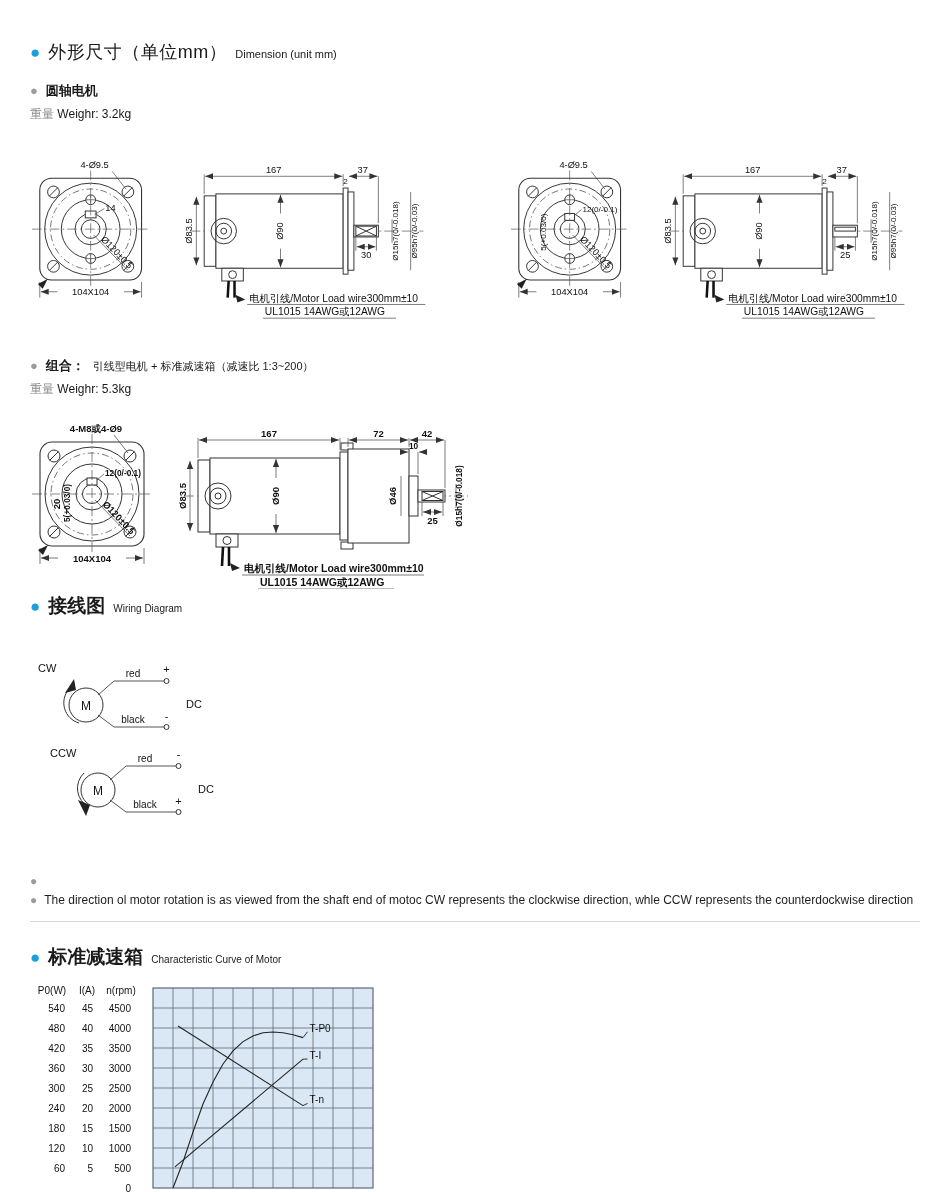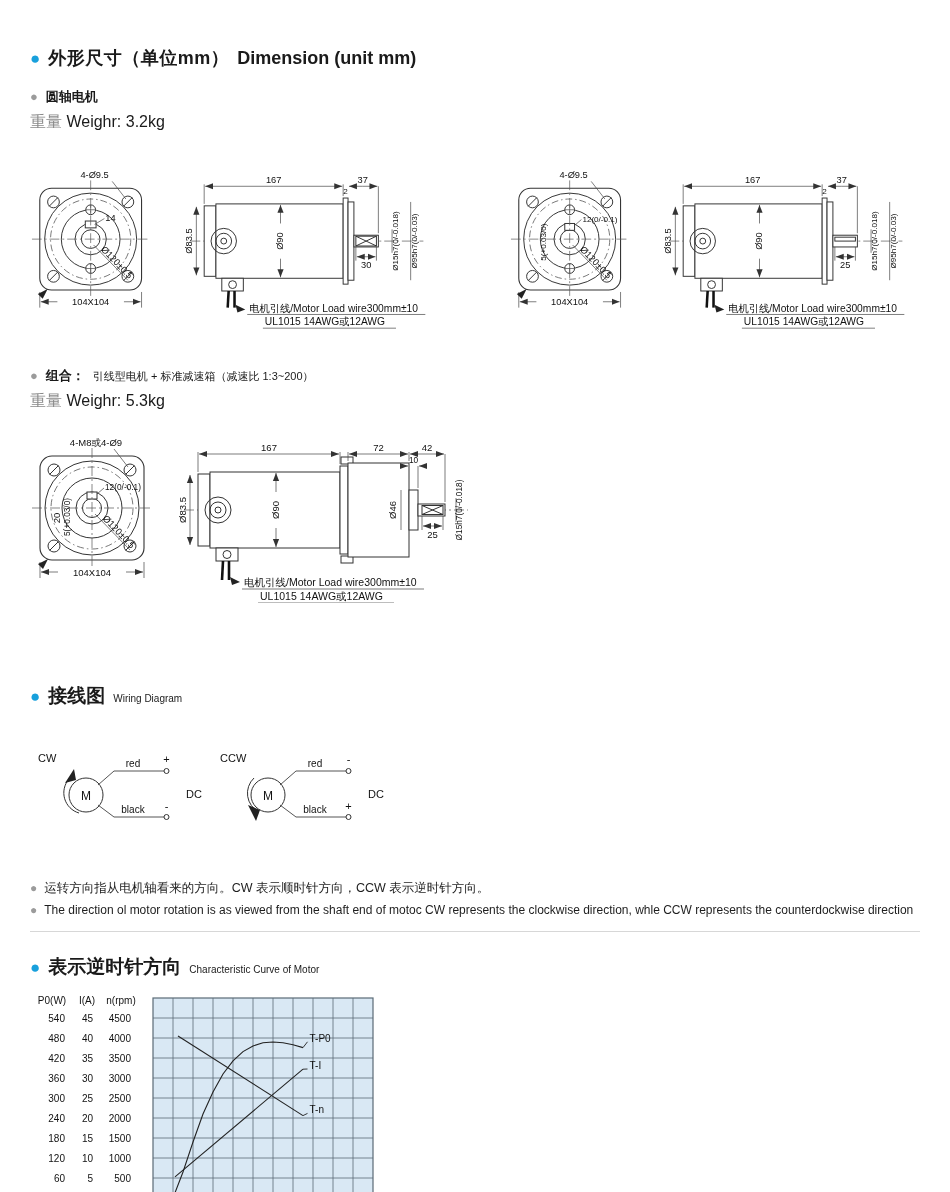--- a/index.html
+++ b/index.html
@@ -1,27 +1,27 @@
 <!DOCTYPE html>
 <html><head>
 <meta charset="utf-8">
 <style>
   html,body{margin:0;padding:0;background:#fff;}
   body{font-family:"Liberation Sans","DejaVu Sans",sans-serif;color:#1a1a1a;}
   .page{width:950px;height:1192px;box-sizing:border-box;padding:20px 30px 0 30px;overflow:hidden;background:#fff;}
   .hrow{display:flex;align-items:baseline;gap:8px;}
   .bullet-blue{color:#18a0dc;font-size:17px;line-height:1;}
   .bullet-gray{color:#9b9b9b;font-size:13px;line-height:1;}
-  .h1-cn{font-size:18px;font-weight:bold;letter-spacing:0.5px;}
-  .h1-en{font-size:18px;font-weight:bold;margin-top:28px;}
+  .h1-cn{font-size:18px;font-weight:normal;letter-spacing:0.5px;}
+  .h1-en{font-size:11px;font-weight:normal;margin-top:28px;}
   .h2-cn{font-size:19px;font-weight:bold;}
   .h2-en{font-size:10px;font-weight:normal;}
   .sub-cn{font-size:13px;font-weight:bold;}
   .sub-rest{font-size:11px;font-weight:normal;}
-  .weight{font-size:16px;margin-top:6px;}
+  .weight{font-size:12px;margin-top:6px;}
   .weight .wlabel{color:#8a8a8a;}
   .sec1{margin-bottom:18px;}
   .subhead{margin-bottom:4px;}
   .drawrow{display:flex;margin-top:26px;margin-bottom:22px;justify-content:flex-end;}
   .drawrow svg + svg{margin-left:68px;}
   .note{font-size:12.5px;display:flex;gap:7px;align-items:baseline;margin-top:6px;color:#1d1d1d;}
   .note .bullet-gray{font-size:12px;}
   .note-en{font-size:12px;padding-bottom:14px;border-bottom:1px solid #d7d7d7;}
   svg text{font-family:"Liberation Sans","DejaVu Sans",sans-serif;fill:#111;}
   text.dim{font-size:9.5px;}
@@ -251,21 +251,21 @@
     <span class="bullet-gray">●</span>
     <span class="sub-cn">组合：</span>
     <span class="sub-rest">引线型电机 + 标准减速箱（减速比 1:3~200）</span>
   </div>
   <div class="weight">
     <span class="wlabel">重量</span>
     <span>Weighr: 5.3kg</span>
   </div>
 
   
-  <div style="margin-top:16px;margin-bottom:76px;">
+  <div style="margin-top:16px;font-weight:bold;">
     <svg width="450" height="175" viewBox="0 0 450 175">
       <g transform="translate(10,28)">
         <rect class="o" x="0" y="0" width="104" height="104" rx="12"></rect>
         <circle class="s" cx="52" cy="52" r="47"></circle>
         <circle class="s" cx="52" cy="52" r="30"></circle>
         <circle class="dash2" cx="52" cy="52" r="41"></circle>
         <circle class="sf" cx="14" cy="14" r="6"></circle>
           <line class="s" x1="9.5" y1="18.5" x2="18.5" y2="9.5"></line>
         <circle class="sf" cx="90" cy="14" r="6"></circle>
           <line class="s" x1="85.5" y1="18.5" x2="94.5" y2="9.5"></line>
@@ -357,21 +357,21 @@
     </svg>
   </div>
 
   
   <div class="hrow" style="margin-bottom:38px;">
     <span class="bullet-blue">●</span>
     <span class="h2-cn">接线图</span>
     <span class="h2-en">Wiring Diagram</span>
   </div>
 
-  <div style="display:flex;margin-left:6px;margin-bottom:48px;">
+  <div style="display:flex;margin-left:6px;margin-bottom:48px;flex-direction:column;">
     <svg width="170" height="85" viewBox="0 0 170 85">
       <text x="2" y="15" font-size="11">CW</text>
       <circle class="sf" cx="50" cy="48" r="17" stroke-width="1.2"></circle>
       <text class="mlab" x="50" y="52.5" text-anchor="middle">M</text>
       <path class="s" d="M 43,66 A 21,21 0 0 1 33,32"></path>
       <polygon class="blk" points="29,36 38,22 40,33"></polygon>
       <polyline class="wl" points="62,38 78,24 128,24"></polyline>
       <text x="97" y="20" font-size="10" text-anchor="middle">red</text>
       <circle class="sf" cx="130.5" cy="24" r="2.5"></circle>
       <text x="130.5" y="16" font-size="11" text-anchor="middle">+</text>
@@ -394,31 +394,30 @@
       <polyline class="wl" points="62,58 78,70 128,70"></polyline>
       <text x="97" y="66" font-size="10" text-anchor="middle">black</text>
       <circle class="sf" cx="130.5" cy="70" r="2.5"></circle>
       <text x="130.5" y="63" font-size="11" text-anchor="middle">+</text>
       <text x="150" y="51" font-size="11">DC</text>
     </svg>
   </div>
 
   <div class="note">
     <span class="bullet-gray">●</span>
-    <span>运转方向指从电机轴看来的方向。CW 表示顺时针方向，CCW 表示逆时针方向。</span>
   </div>
   <div class="note note-en">
     <span class="bullet-gray">●</span>
     <span>The direction ol motor rotation is as viewed from the shaft end of motoc CW represents the clockwise direction, whle CCW represents the counterdockwise direction</span>
   </div>
 
   
   <div class="hrow" style="margin-top:22px;margin-bottom:8px;">
     <span class="bullet-blue">●</span>
-    <span class="h2-cn">表示逆时针方向</span>
+    <span class="h2-cn">标准减速箱</span>
     <span class="h2-en">Characteristic Curve of Motor</span>
   </div>
 
   <svg id="curve-chart" width="400" height="250" viewBox="0 0 400 250" style="margin-left:5px;">
       <rect x="118" y="10" width="220" height="200" fill="#d9e8f4" stroke="#5a6a76" stroke-width="1.2"></rect>
       <line x1="138" y1="10" x2="138" y2="210" stroke="#5a6a76" stroke-width="0.8"></line>
       <line x1="158" y1="10" x2="158" y2="210" stroke="#5a6a76" stroke-width="0.8"></line>
       <line x1="178" y1="10" x2="178" y2="210" stroke="#5a6a76" stroke-width="0.8"></line>
       <line x1="198" y1="10" x2="198" y2="210" stroke="#5a6a76" stroke-width="0.8"></line>
       <line x1="218" y1="10" x2="218" y2="210" stroke="#5a6a76" stroke-width="0.8"></line>

